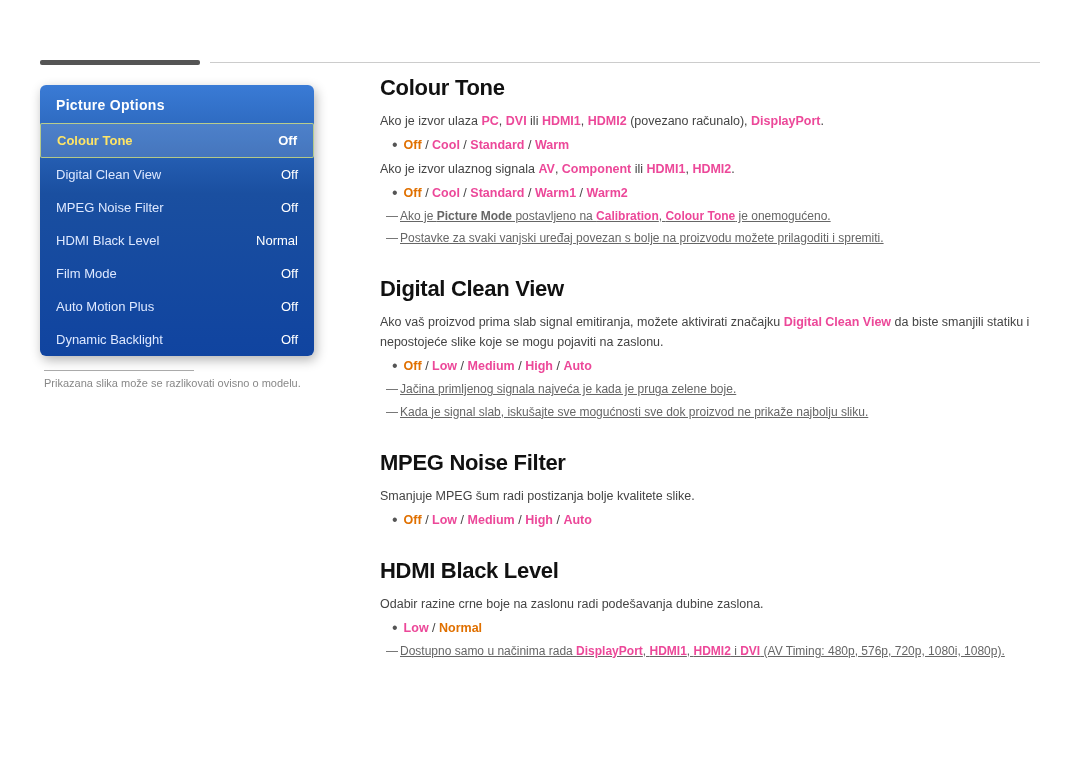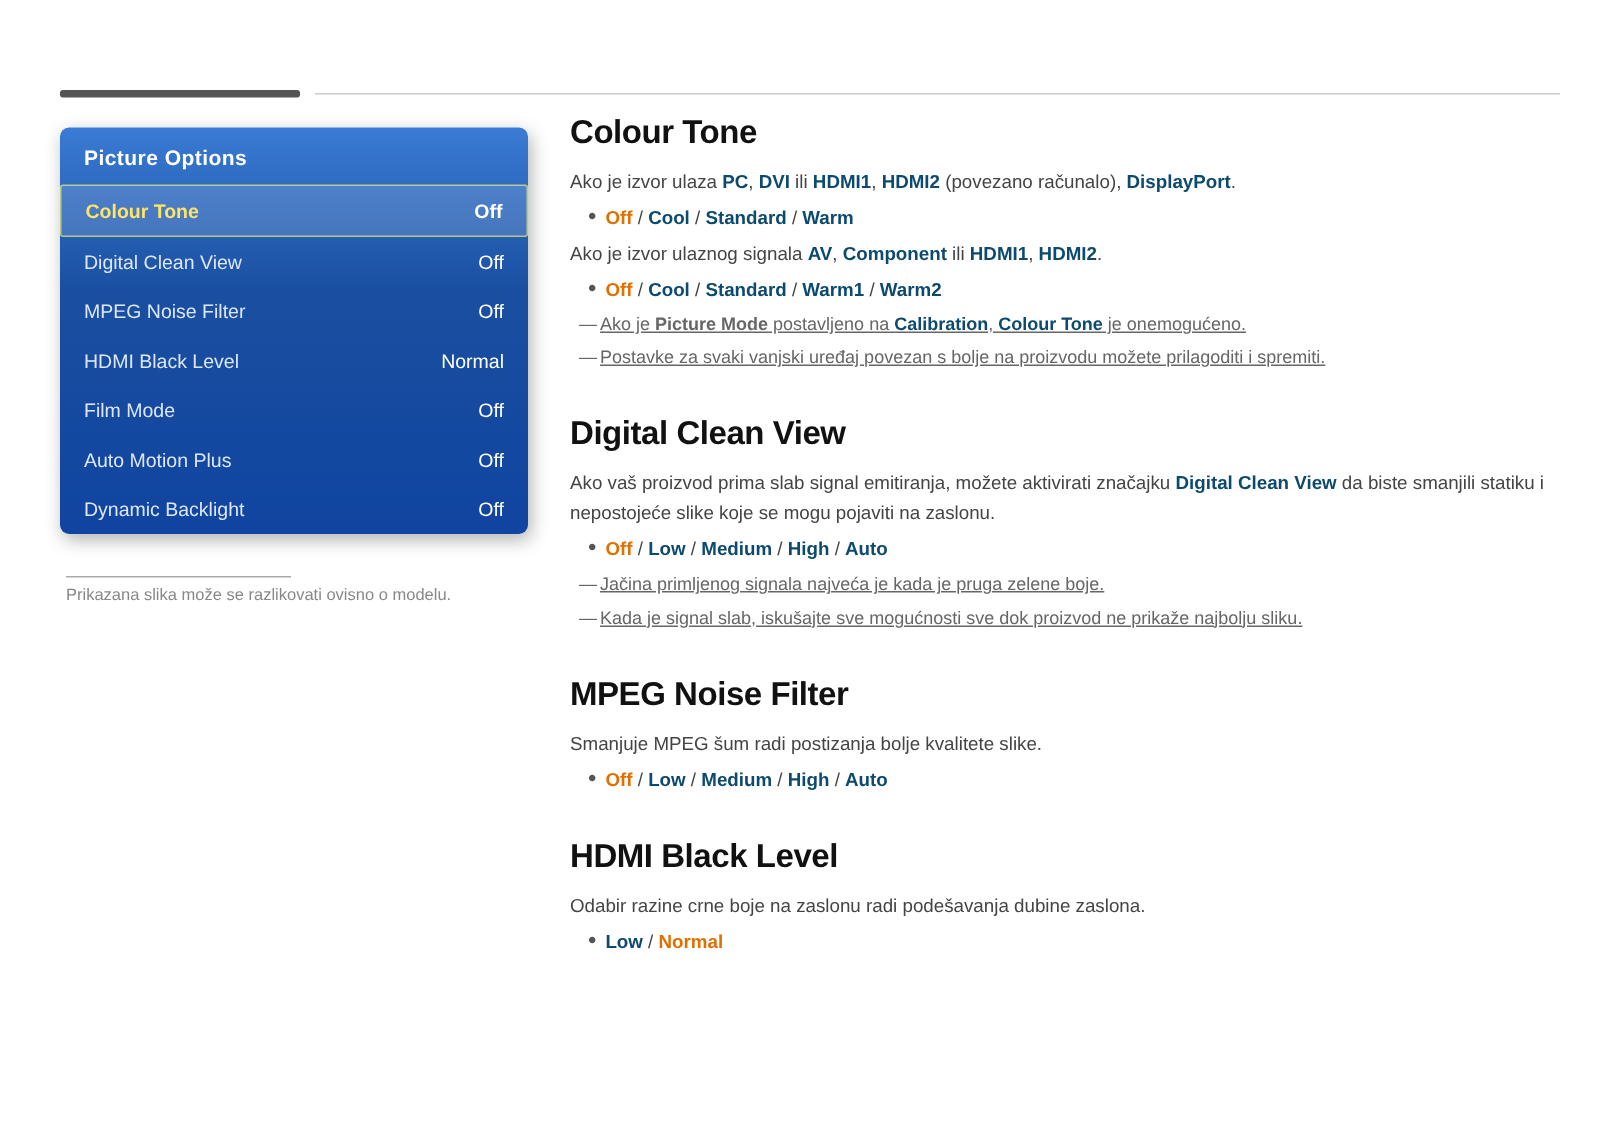--- a/index.html
+++ b/index.html
@@ -34,21 +34,21 @@
       height: 1px;
       background: #ccc;
       margin-left: 10px;
     }
 
     
     .left-panel {
       position: absolute;
       top: 85px;
       left: 40px;
-      width: 312px;
+      width: 274px;
     }
 
     .picture-options-box {
       background: linear-gradient(180deg, #3a7bd5 0%, #1a4fa0 40%, #1044a0 100%);
       border-radius: 6px;
       overflow: hidden;
       box-shadow: 2px 4px 12px rgba(0,0,0,0.3);
     }
 
     .panel-title {
@@ -89,21 +89,21 @@
       color: #fff;
       font-size: 13px;
     }
 
     .menu-item.selected .item-value {
       color: #fff;
     }
 
     
     .panel-footer {
-      margin-top: 28px;
+      margin-top: 14px;
       padding: 0 4px;
     }
     .panel-footer-line {
       width: 150px;
       height: 1px;
       background: #aaa;
       margin-bottom: 6px;
     }
     .panel-footer-text {
       font-size: 11px;
@@ -134,21 +134,21 @@
       font-size: 12.5px;
       color: #444;
       line-height: 1.6;
     }
 
     .section-body p {
       margin-bottom: 4px;
     }
 
     .highlight-blue {
-      color: #0c4a6e;
+      color: #ec4899;
       font-weight: bold;
     }
 
     .highlight-orange {
       color: #e07000;
       font-weight: bold;
     }
 
     .bullet-line {
       margin: 4px 0 4px 12px;
@@ -275,16 +275,17 @@
       </div>
 
       <div class="section">
         <div class="section-title">HDMI Black Level</div>
         <div class="section-body">
           <p>Odabir razine crne boje na zaslonu radi podešavanja dubine zaslona.</p>
           <div class="bullet-line">
             <span class="bullet-dot">•</span>
             <span><span class="highlight-blue">Low</span> / <span class="highlight-orange">Normal</span></span>
           </div>
+          <div class="note-line">Dostupno samo u načinima rada <span class="highlight-blue"><strong>DisplayPort</strong></span>, <span class="highlight-blue"><strong>HDMI1</strong></span>, <span class="highlight-blue"><strong>HDMI2</strong></span> i <span class="highlight-blue"><strong>DVI</strong></span> (AV Timing: 480p, 576p, 720p, 1080i, 1080p).</div>
         </div>
       </div>
     </div>
 </div>
 
 </body></html>

